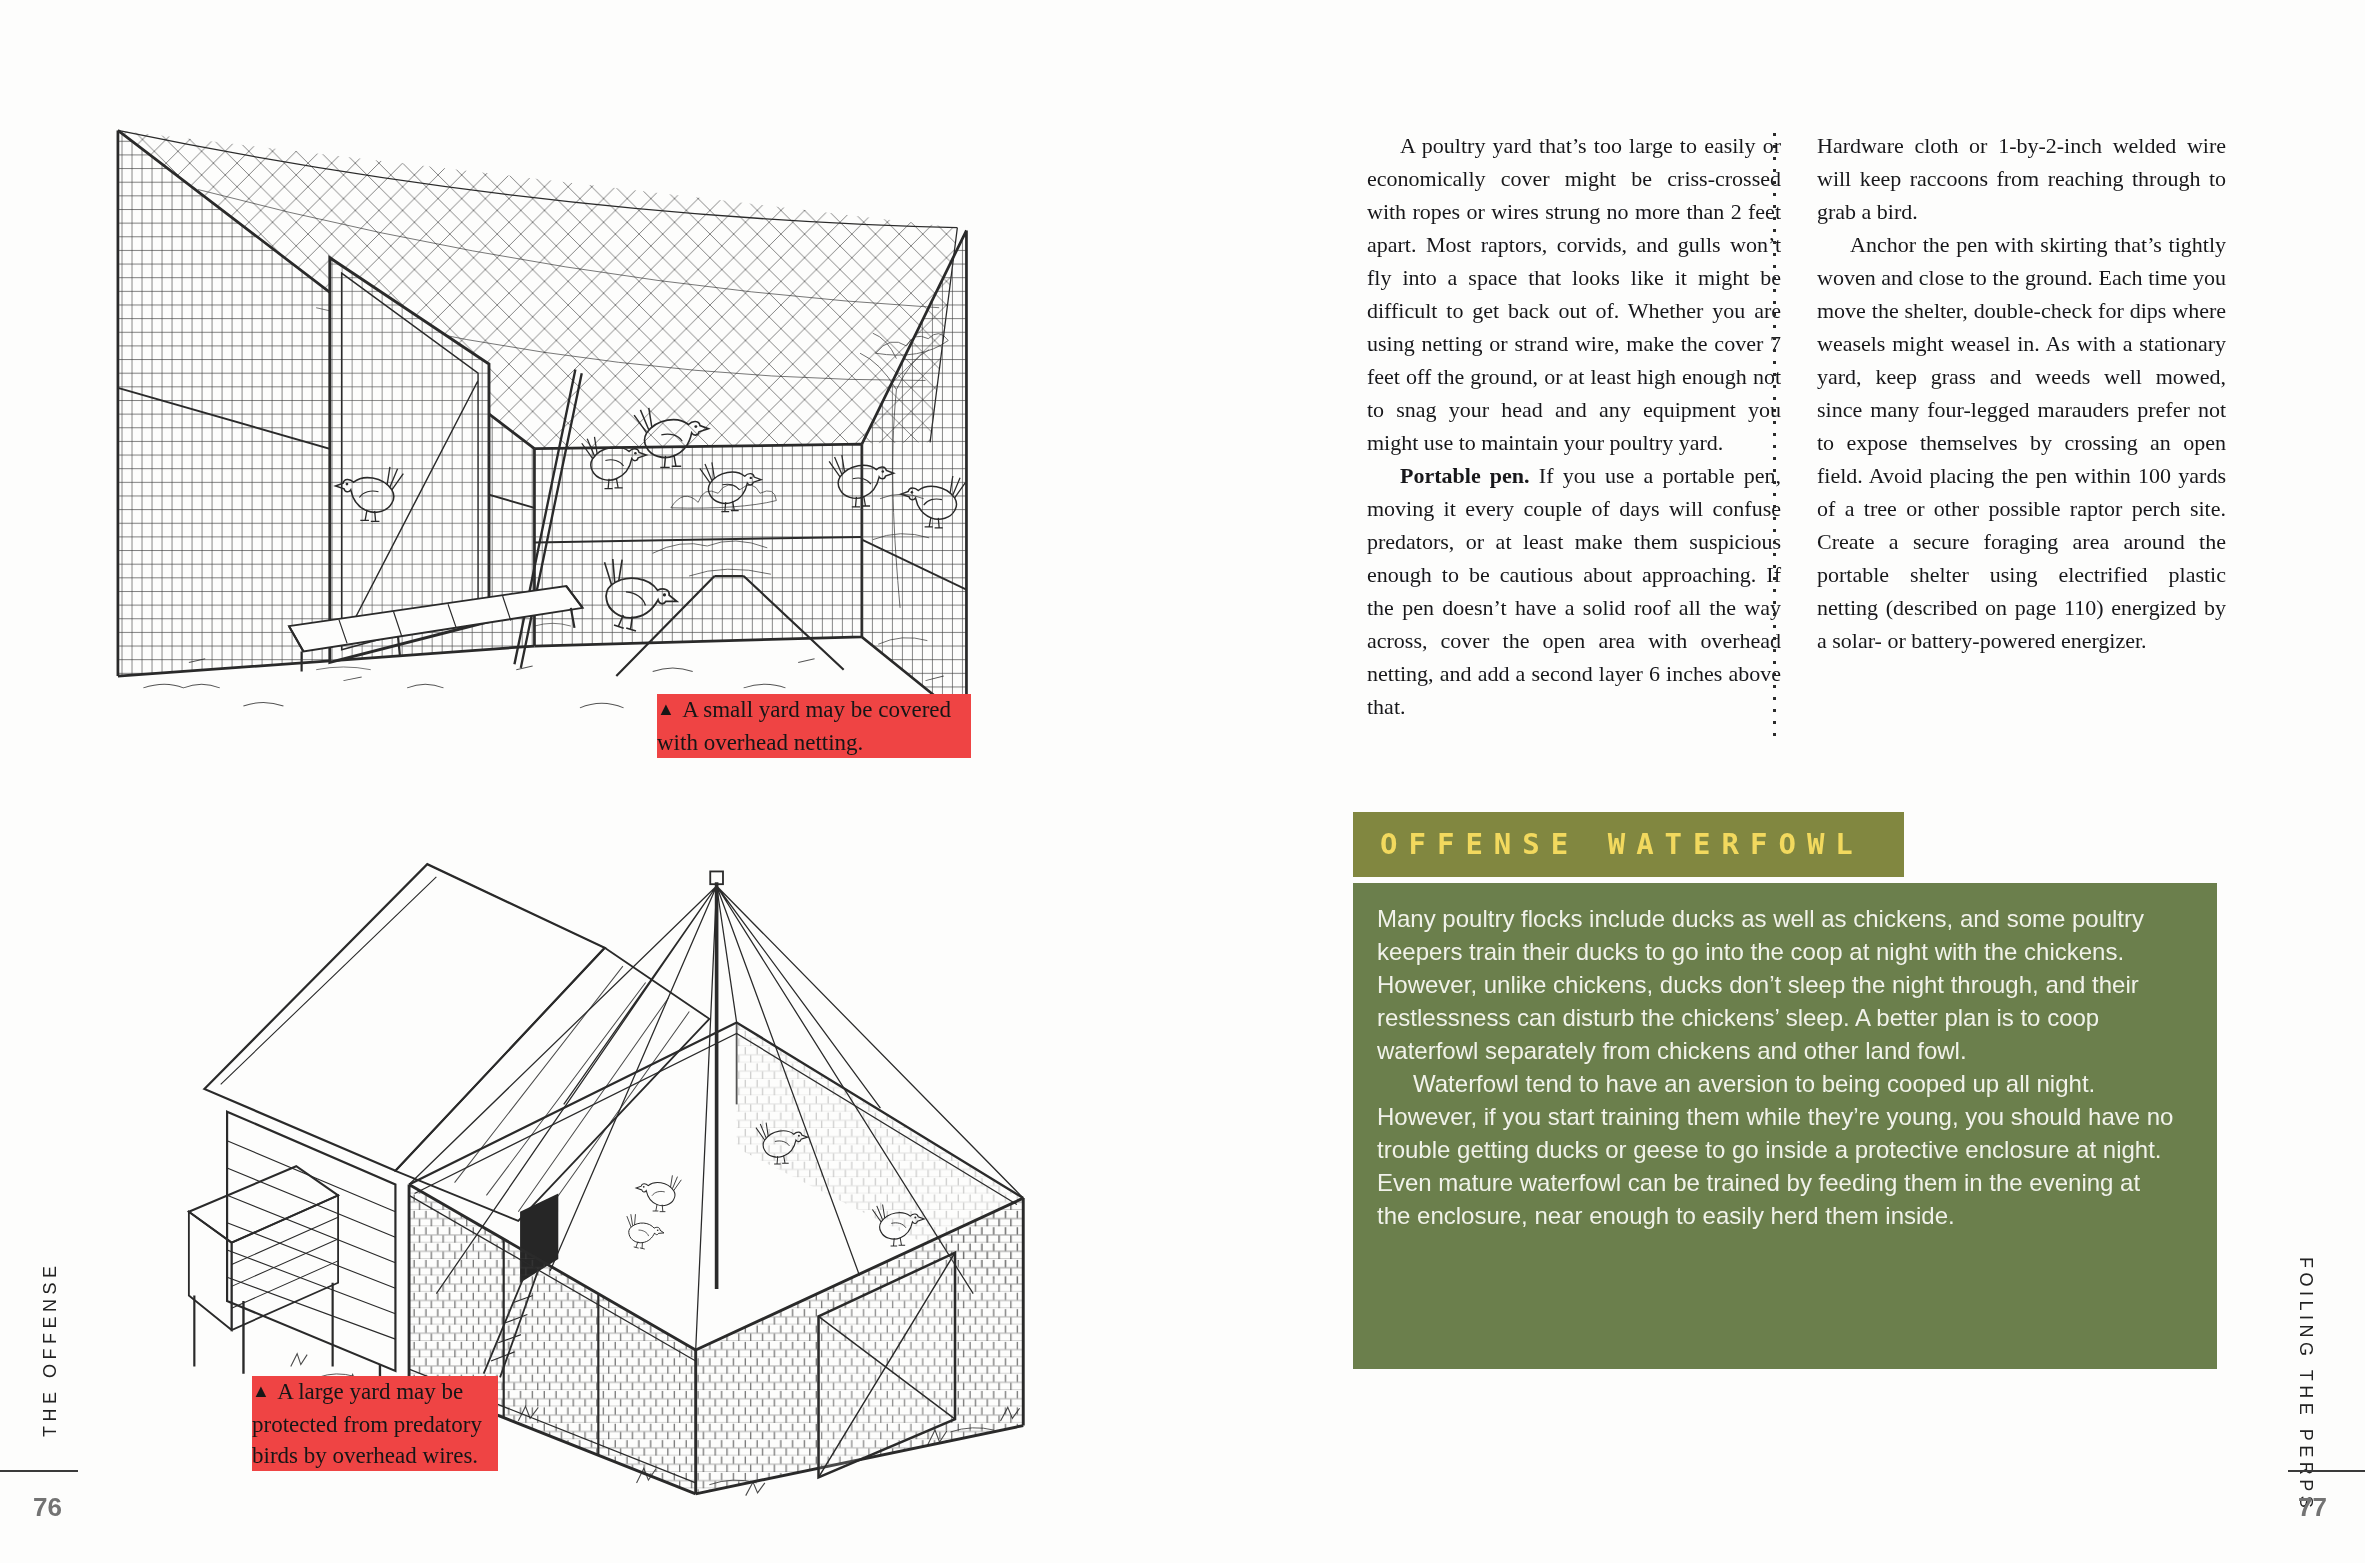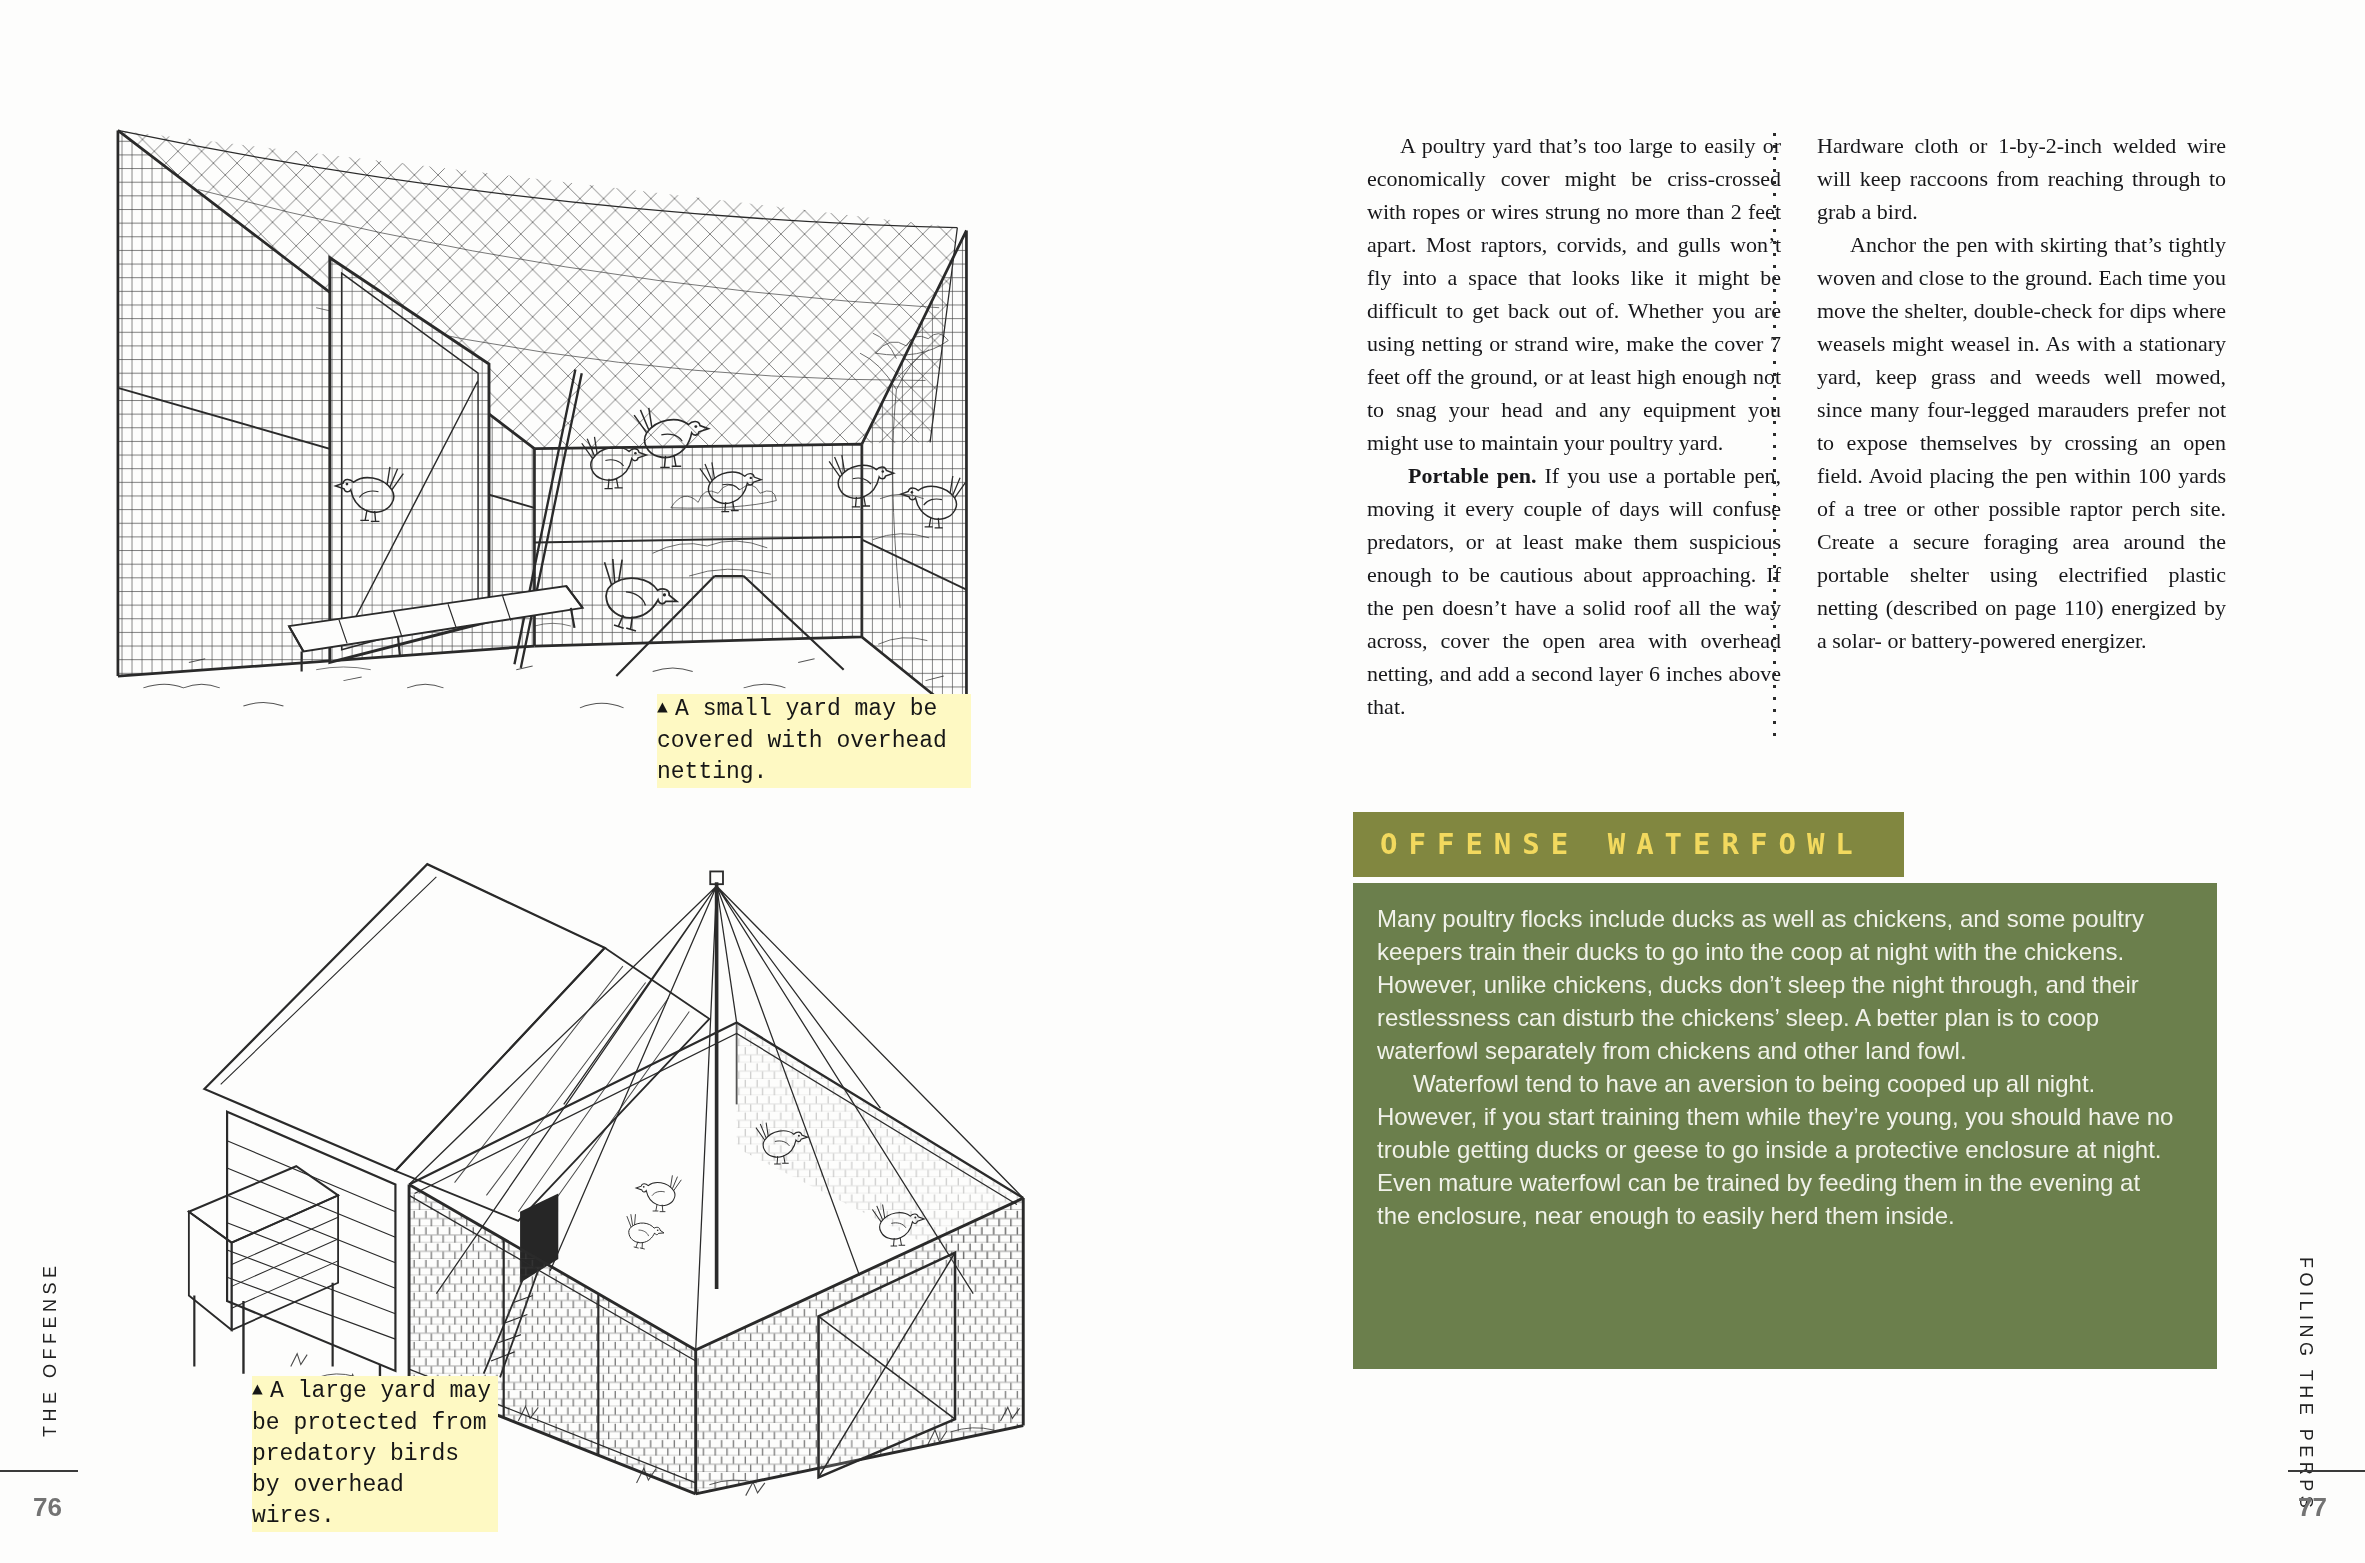--- a/index.html
+++ b/index.html
@@ -7,35 +7,35 @@
     width:2366px;height:1563px;position:relative;
     background:#fdfdfc;color:#1a1a1a;
     font-family:"Liberation Sans",sans-serif;
     overflow:hidden;
   }
   .abs{position:absolute;}
 
   
   .figure-svg{display:block;}
   .caption{
-    font-family:Liberation Mono, monospace;
+    font-family:Liberation Serif, serif;
     font-size:23px;line-height:31px;color:#161616;
-    background:#fef9c3;
+    background:#ef4444;
   }
   .cap-marker{font-size:18px;margin-right:7.3px;position:relative;top:-1.8px;}
 
   
   .col{
     font-family:"Liberation Serif","DejaVu Serif",serif;
     font-size:22px;line-height:33px;color:#17171a;
     text-align:justify;
   }
   .col p{margin:0;}
   .col p.indent{text-indent:33px;}
-  .lead{font-weight:bold;margin-left:8px;}
+  .lead{font-weight:bold;}
   .dotted-divider{
     width:2.7px;
     background:repeating-linear-gradient(to bottom,#2b2b2b 0 2.7px,transparent 2.7px 12px);
   }
 
   
   .box-header{
     background:var(--header-box,#828841);
     color:var(--header-text,#f2d95e);
     font-family:"DejaVu Sans Mono",monospace;

